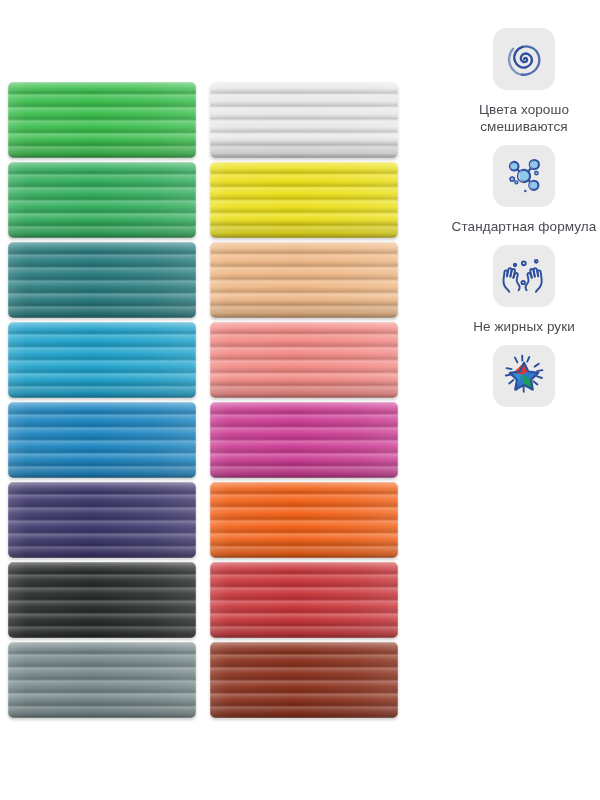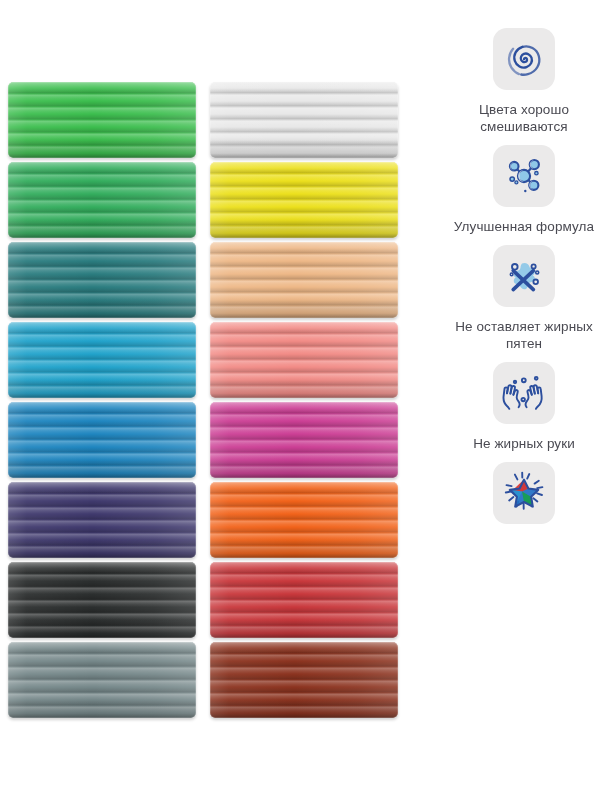--- a/index.html
+++ b/index.html
@@ -290,38 +290,21 @@
       <path d="M32.3 6.1a4.6 4.6 0 000 9 3.9 3.9 0 010-9z" fill="#ffffff" opacity="0.75"></path>
       <circle cx="31.8" cy="31.3" r="4.6" fill="#8fc8e8" stroke="#2c4f9e" stroke-width="2.1"></circle>
       <path d="M31.8 26.8a4.6 4.6 0 000 9 3.9 3.9 0 010-9z" fill="#ffffff" opacity="0.75"></path>
       <circle cx="10.2" cy="25.1" r="2.2" fill="#8fc8e8" stroke="#2c4f9e" stroke-width="1.5"></circle>
       <circle cx="14.4" cy="28.4" r="1.5" fill="#8fc8e8" stroke="#2c4f9e" stroke-width="1.3"></circle>
       <circle cx="34.4" cy="19.2" r="1.7" fill="#8fc8e8" stroke="#2c4f9e" stroke-width="1.3"></circle>
       <circle cx="23.3" cy="37" r="1.2" fill="#2c4f9e"></circle>
     </svg>
           </span>
         </div>
-        <div class="feature-label">Улучшенная формула</div>
-      </div>
-      <div class="feature">
-        <div class="feature-tile">
-          <span>
-    <svg width="44" height="44" viewBox="0 0 44 44" fill="none">
-      <path d="M20 9.5c3.3-1.4 6.6.2 7.3 3 .6 2.3 2.9 1.6 4.4 3.1 2 2 1 5.1-1.1 5.9 2.2.6 3.2 3.5 1.5 5.3-1.5 1.6-4 1-5.3 2.5-1.4 1.7-.4 4.2-2.6 5.4-2.5 1.4-5.2-.4-6.1-2.4-.9-2.2-3.6-1.4-5.2-3-1.9-1.9-1.1-4.9.9-5.9-2.3-.9-2.9-4-1-5.7 1.7-1.5 4-.7 5.1-2.3 1.1-1.5.2-4.3 2.1-5.9z" fill="#8fc8e8" opacity="0.95"></path>
-      <circle cx="12.8" cy="12.8" r="2.8" fill="none" stroke="#2c4f9e" stroke-width="1.9"></circle>
-      <circle cx="31.6" cy="12.4" r="2.1" fill="none" stroke="#2c4f9e" stroke-width="1.8"></circle>
-      <circle cx="35.2" cy="18.5" r="1.5" fill="none" stroke="#2c4f9e" stroke-width="1.6"></circle>
-      <circle cx="33.7" cy="27.8" r="2.3" fill="none" stroke="#2c4f9e" stroke-width="1.8"></circle>
-      <circle cx="9.6" cy="20.4" r="1.3" fill="none" stroke="#2c4f9e" stroke-width="1.5"></circle>
-      <line x1="11.2" y1="16.6" x2="31.4" y2="35.6" stroke="#2c4f9e" stroke-width="3.6" stroke-linecap="round"></line>
-      <line x1="31.4" y1="16.6" x2="11.2" y2="35.6" stroke="#2c4f9e" stroke-width="3.6" stroke-linecap="round"></line>
-    </svg>
-          </span>
-        </div>
-        <div class="feature-label">Не оставляет жирных пятен</div>
+        <div class="feature-label">Стандартная формула</div>
       </div>
       <div class="feature">
         <div class="feature-tile">
           <span>
     <svg width="44" height="44" viewBox="0 0 44 44" fill="none" stroke="#2c4f9e" stroke-width="1.9" stroke-linecap="round" stroke-linejoin="round">
       <path d="M24.6 36.3c-1.5-2.1-1-4.6.3-6.2 1-1.2 1.6-2 1.6-3.3 0-1.9-.4-3.6-.9-5.4-.3-1-.1-1.9.8-2.2.9-.3 1.7.2 2.1 1.2l1.3 3.3"></path>
       <path d="M29.8 23.7l-1.5-6.6c-.2-1 .3-1.9 1.2-2.1.9-.2 1.7.4 1.9 1.4l1.4 6.2"></path>
       <path d="M32.8 22.6l-1.1-6.3c-.2-1 .4-1.8 1.3-2 .9-.2 1.7.4 1.9 1.4l1.3 6.6"></path>
       <path d="M36.2 22.3l-.6-4.1c-.1-1 .5-1.7 1.4-1.8.9-.1 1.6.5 1.7 1.5l.9 7.2c.5 4.2-1 7.8-3.6 10.1-1 .9-1.7 1.7-2.1 2.6"></path>
       <path d="M16.6 36.3c1.5-2.1 1-4.6-.3-6.2-1-1.2-1.6-2-1.6-3.3 0-1.9.4-3.6.9-5.4.3-1 .1-1.9-.8-2.2-.9-.3-1.7.2-2.1 1.2l-1.3 3.3"></path>

